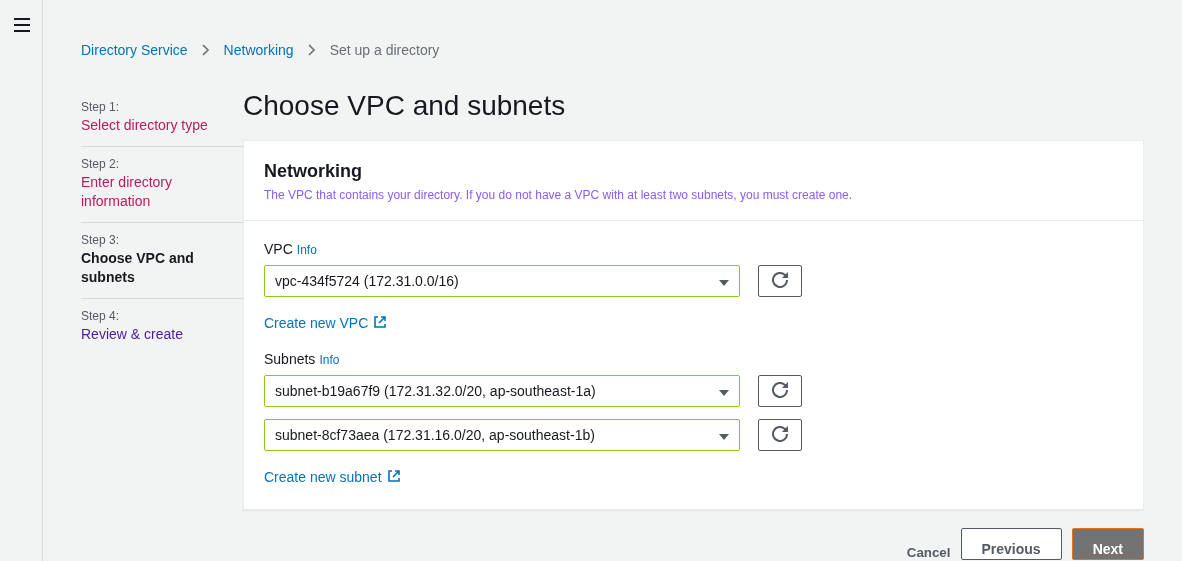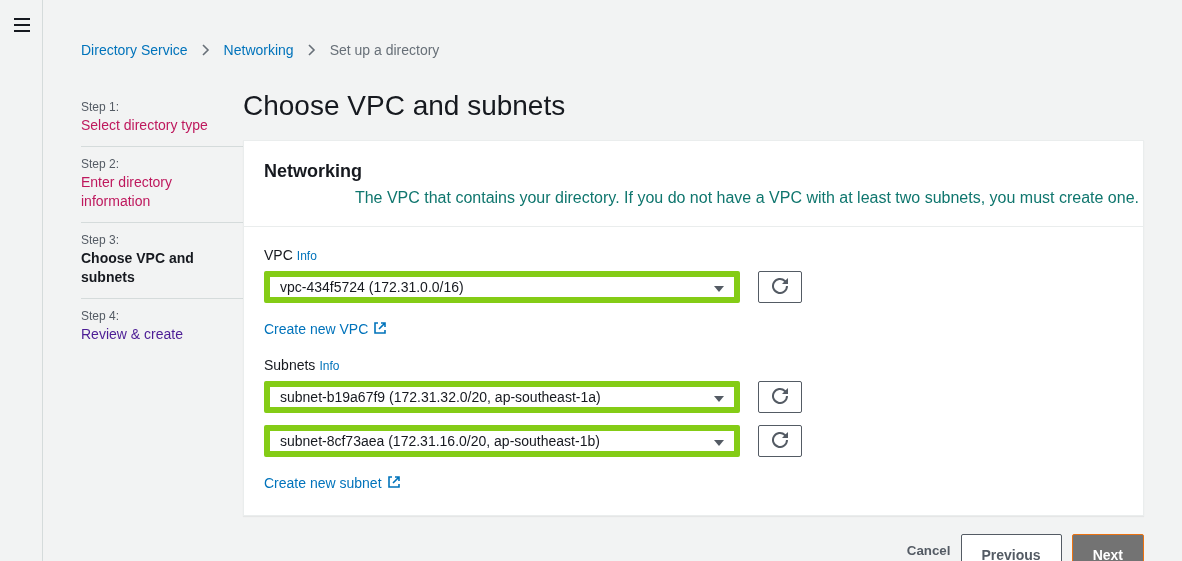--- a/index.html
+++ b/index.html
@@ -110,24 +110,23 @@
       padding: 20px 4px 16px 20px;
       border-bottom: 1px solid #eaeded;
     }
     .panel-header h2 {
       font-size: 18px;
       font-weight: 700;
       margin-bottom: 4px;
       color: #16191f;
     }
     .panel-header .desc {
-      font-size: 16px;
-      color: #0f766e;
+      font-size: 12px;
+      color: #8b5cf6;
       line-height: 1.5;
-      text-align: right;
     }
     .panel-body {
       padding: 20px 20px 24px 20px;
     }
     .field-group {
       margin-bottom: 20px;
     }
     .field-group:last-child {
       margin-bottom: 0;
     }
@@ -151,21 +150,21 @@
       gap: 18px;
       margin-bottom: 12px;
       align-items: center;
     }
     .select-wrapper {
       position: relative;
       width: 476px;
     }
     .select-box {
       width: 100%;
-      border: 6px solid #84cc16;
+      border: 1px solid #84cc16;
       background: #fff;
       border-radius: 2px;
       padding: 6px 30px 6px 10px;
       font-size: 14px;
       color: #16191f;
       cursor: pointer;
       position: relative;
       height: 32px;
       display: flex;
       align-items: center;
@@ -207,21 +206,21 @@
     }
     .create-link svg {
       width: 12px;
       height: 12px;
     }
     .footer-row {
       display: flex;
       justify-content: flex-end;
       gap: 10px;
       margin-top: 18px;
-      align-items: center;
+      align-items: flex-end;
     }
     .btn {
       border: 1px solid #545b64;
       background: #fff;
       color: #545b64;
       font-weight: 700;
       padding: 12px 20px;
       border-radius: 2px;
       cursor: pointer;
       font-size: 14px;

